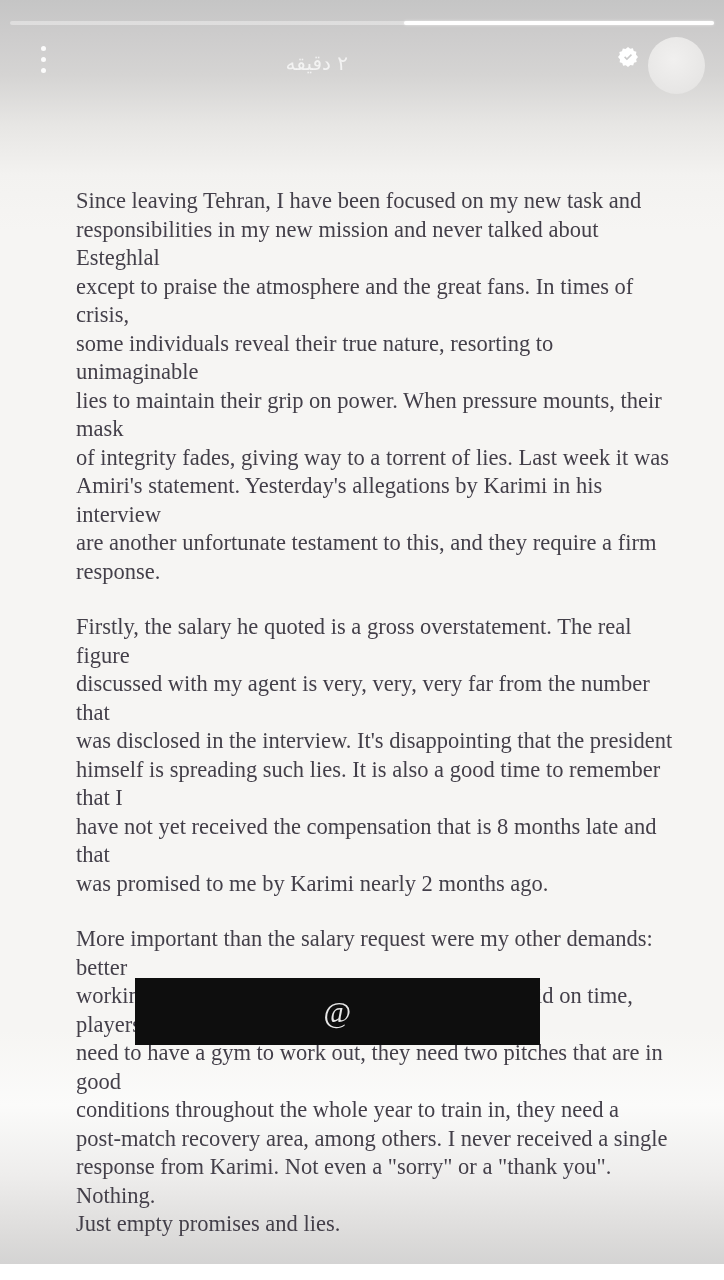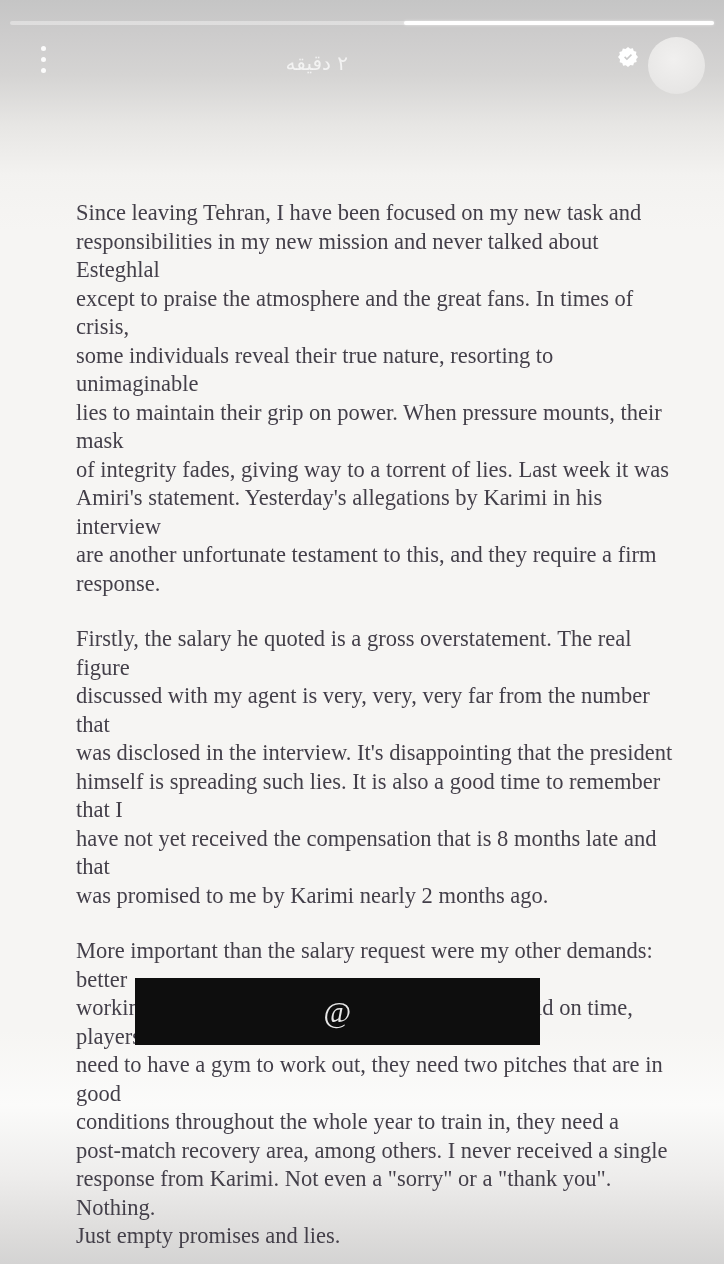--- a/index.html
+++ b/index.html
@@ -51,21 +51,21 @@
     border-radius:50%; cursor:pointer;
     background:radial-gradient(circle at 45% 40%, #f1f0ef 0%, #e7e6e5 70%, #e0dfde 100%);
   }
 
   
   .statement {
     position:absolute; left:76px; top:187px; width:600px;
     font-family:"Liberation Serif", serif;
     font-size:22.5px; line-height:28.5px; color:#433f49;
   }
-  .statement p { white-space:pre-line; margin:12px 0 27px 0; }
+  .statement p { white-space:pre-line; margin:0 0 27px 0; }
 
   
   .mention-box {
     position:absolute; left:135px; top:978px; width:405px; height:67px;
     background:#0e0e0e; display:flex; align-items:center; justify-content:center;
     cursor:pointer;
   }
   .mention-box .at, .mention-box .mention-name {
     font-family:"Liberation Serif", serif;
     font-size:30px; color:#e8e8e8; letter-spacing:0.5px;

